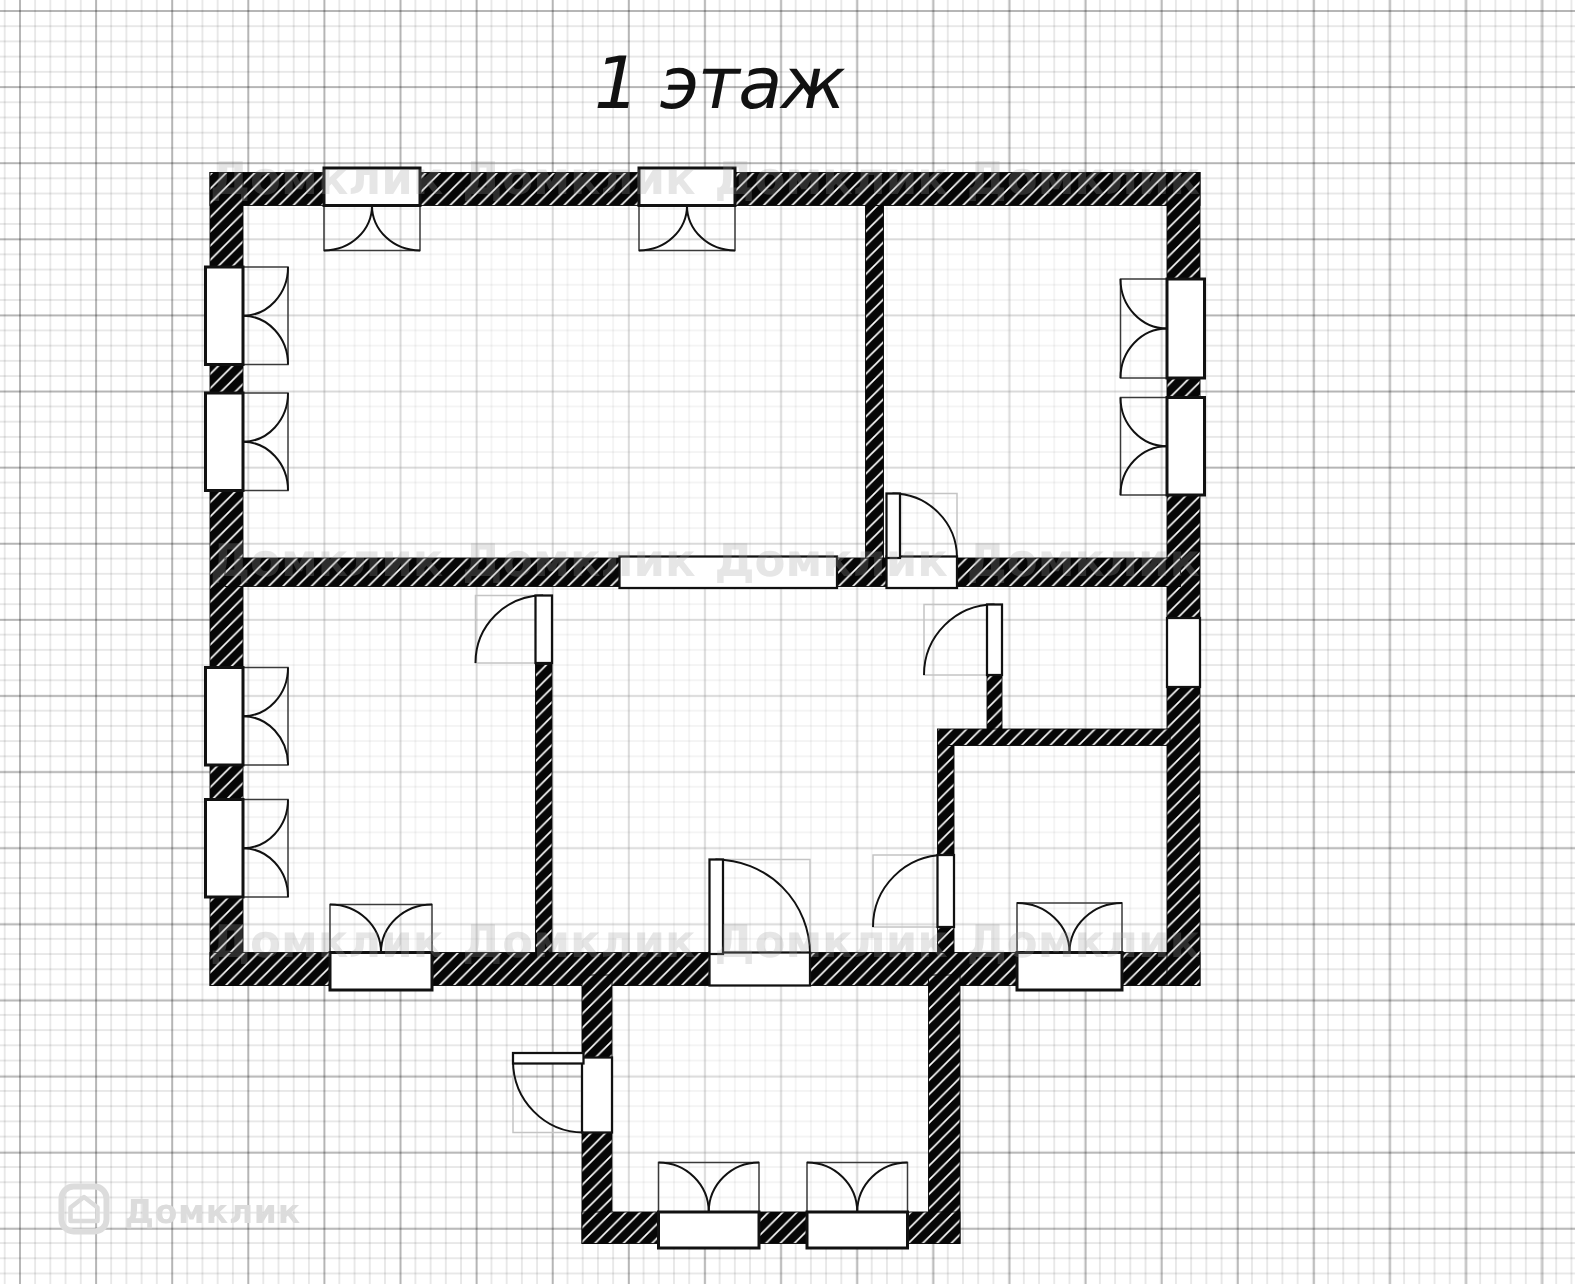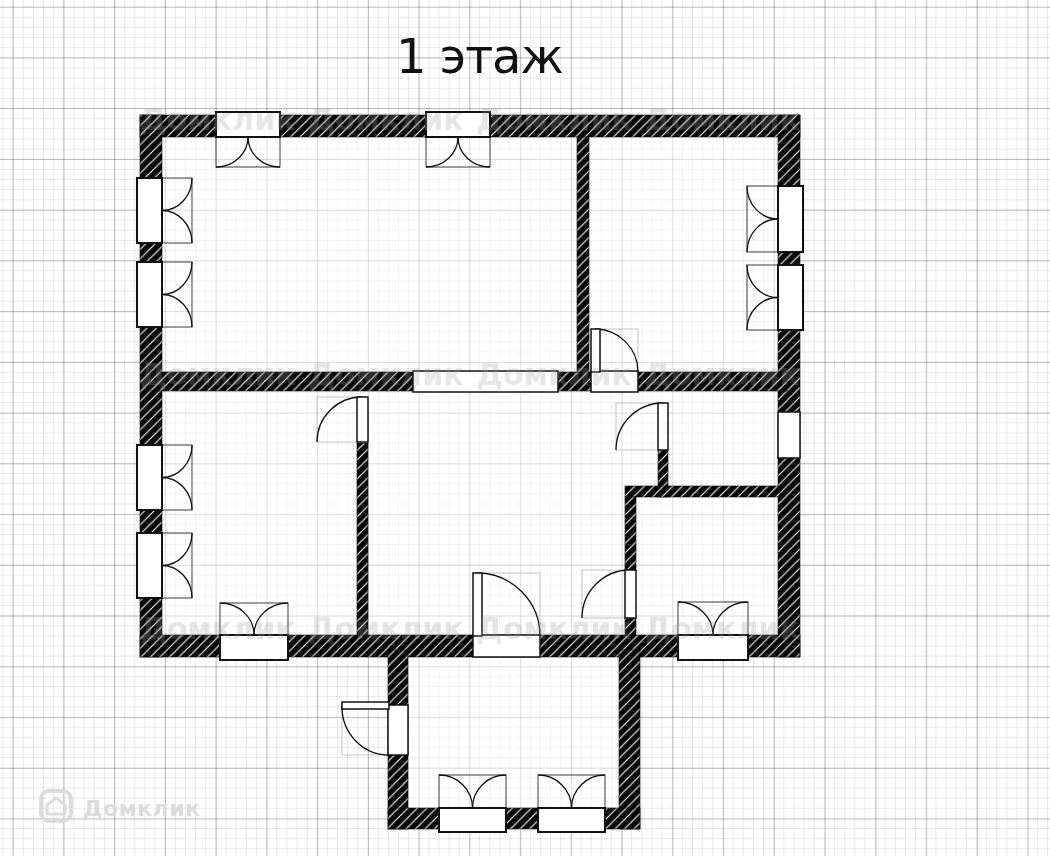--- a/index.html
+++ b/index.html
@@ -14,21 +14,21 @@
       linear-gradient(to bottom, rgba(0,0,0,0.09) 1px, transparent 1px);
     background-size: 50.75px 50.75px, 50.75px 50.75px, 10.15px 10.15px, 10.15px 10.15px;
     background-position: 12.7px 6.7px, 12.7px 6.7px, 2.5px 6.7px, 2.5px 6.7px;
     font-family:"DejaVu Sans","Liberation Sans",sans-serif;
   }
   #plan-mount{position:absolute;left:0;top:0;width:1050px;height:856px;}
   #plan-mount svg{display:block;}
   .floor-title{
     position:absolute;left:396px;top:28px;
     font-size:48px;letter-spacing:-1px;color:var(--title-color,#111);
-    font-weight:400;white-space:nowrap;
+    font-weight:400;white-space:nowrap;font-style:italic;
   }
   .tiled-wm{
     position:absolute;left:140px;width:660px;height:44px;
     display:flex;justify-content:space-between;align-items:center;
     pointer-events:none;
     font-weight:bold;font-size:30px;
     color:var(--tiled-color,rgba(160,160,160,0.26));
     overflow:hidden;
   }
   .logo-wm{

